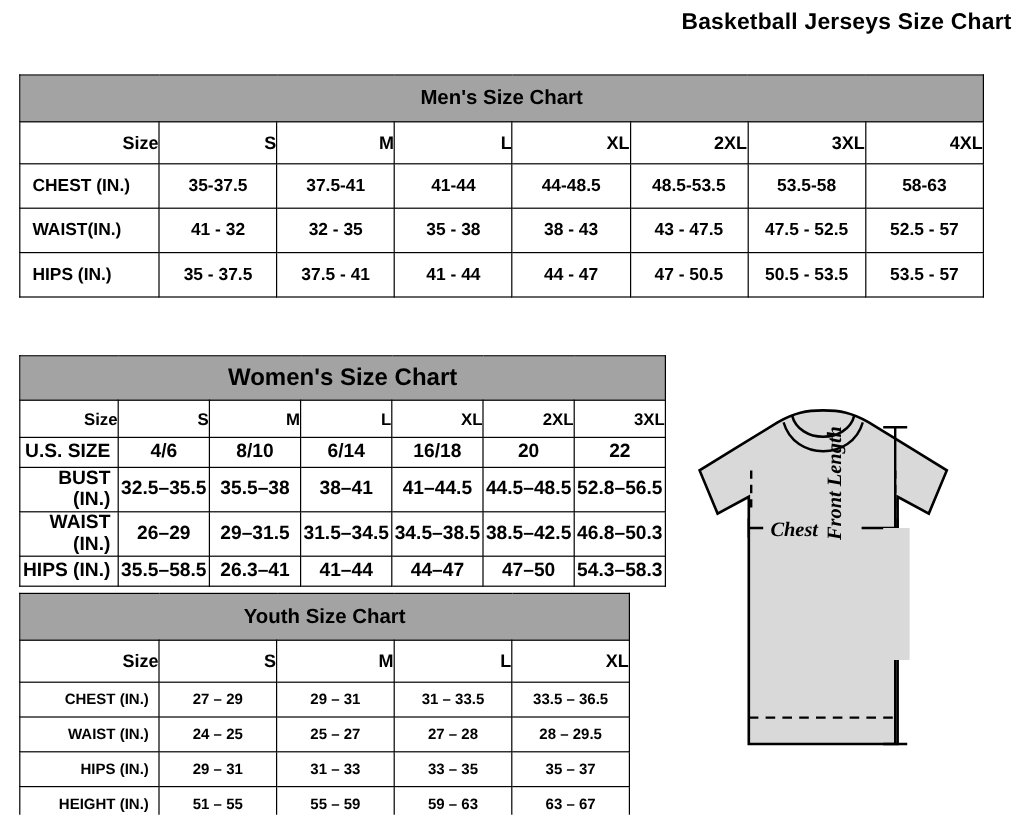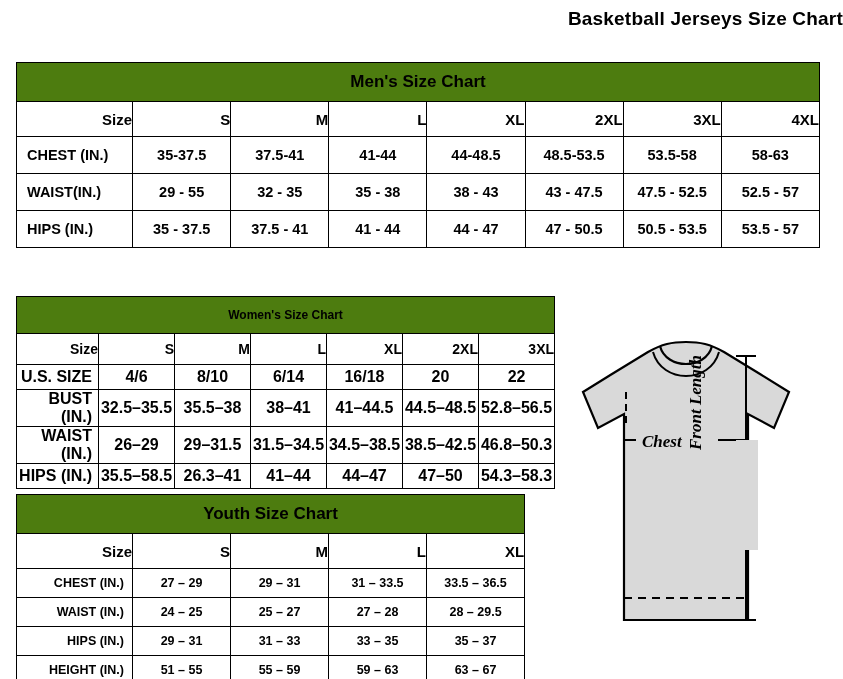--- a/index.html
+++ b/index.html
@@ -27,21 +27,21 @@
     table-layout: fixed;
   }
   table td, table th {
     border: 1px solid #000000;
     text-align: center;
     font-weight: bold;
     background: #ffffff;
     padding: 0;
   }
   .chart-title td {
-    background: #4d7c0f;
+    background: #a3a3a3;
     font-size: 16px;
     font-weight: bold;
     height: 34px;
   }
   .head-row td {
     font-size: 14px;
     height: 32px;
     text-align: right;
   }
   .data-row td {
@@ -61,21 +61,21 @@
   #mens-table .rowlabel { text-align: left; padding-left: 10px; }
   #mens-table .chart-title td { height: 38px; font-size: 17px; }
 
   
   #womens-table {
     position: absolute;
     left: 16px;
     top: 296px;
     width: 538px;
   }
-  #womens-table .chart-title td { height: 36px; font-size: 12px; margin-top: 27px; }
+  #womens-table .chart-title td { height: 36px; font-size: 20px; margin-top: 27px; }
   #womens-table .head-row td { font-size: 14px; height: 30px; }
   #womens-table .data-row td { font-size: 16px; height: 24px; }
   #womens-table .rowlabel { text-align: right; padding-right: 6px; font-size: 11.5px;}
 
   
   #youth-table {
     position: absolute;
     left: 16px;
     top: 494px;
     width: 508px;
@@ -149,21 +149,21 @@
       <td>35-37.5</td>
       <td>37.5-41</td>
       <td>41-44</td>
       <td>44-48.5</td>
       <td>48.5-53.5</td>
       <td>53.5-58</td>
       <td>58-63</td>
     </tr>
     <tr class="data-row">
       <td class="rowlabel">WAIST(IN.)</td>
-      <td>29 - 55</td>
+      <td>41 - 32</td>
       <td>32 - 35</td>
       <td>35 - 38</td>
       <td>38 - 43</td>
       <td>43 - 47.5</td>
       <td>47.5 - 52.5</td>
       <td>52.5 - 57</td>
     </tr>
     <tr class="data-row">
       <td class="rowlabel">HIPS (IN.)</td>
       <td>35 - 37.5</td>

